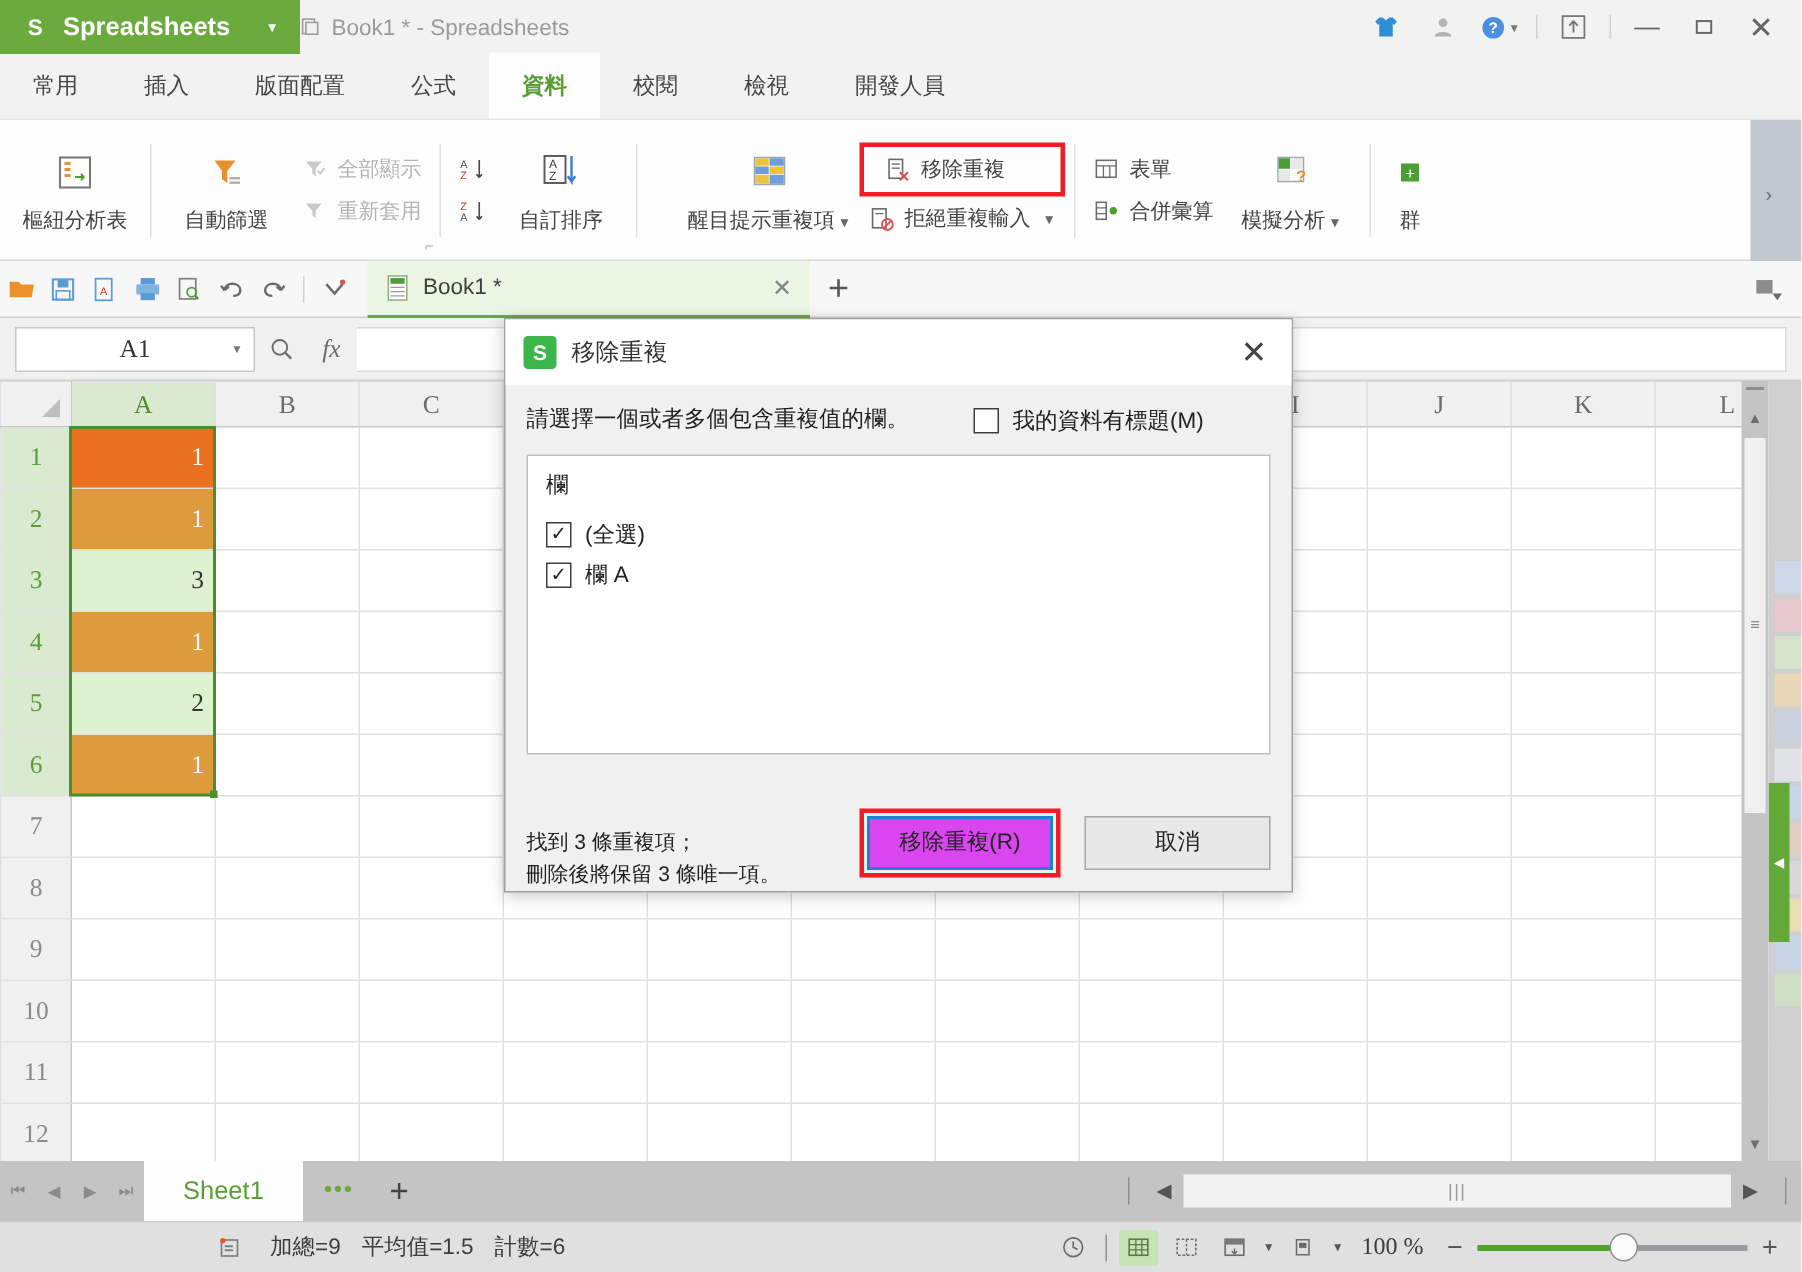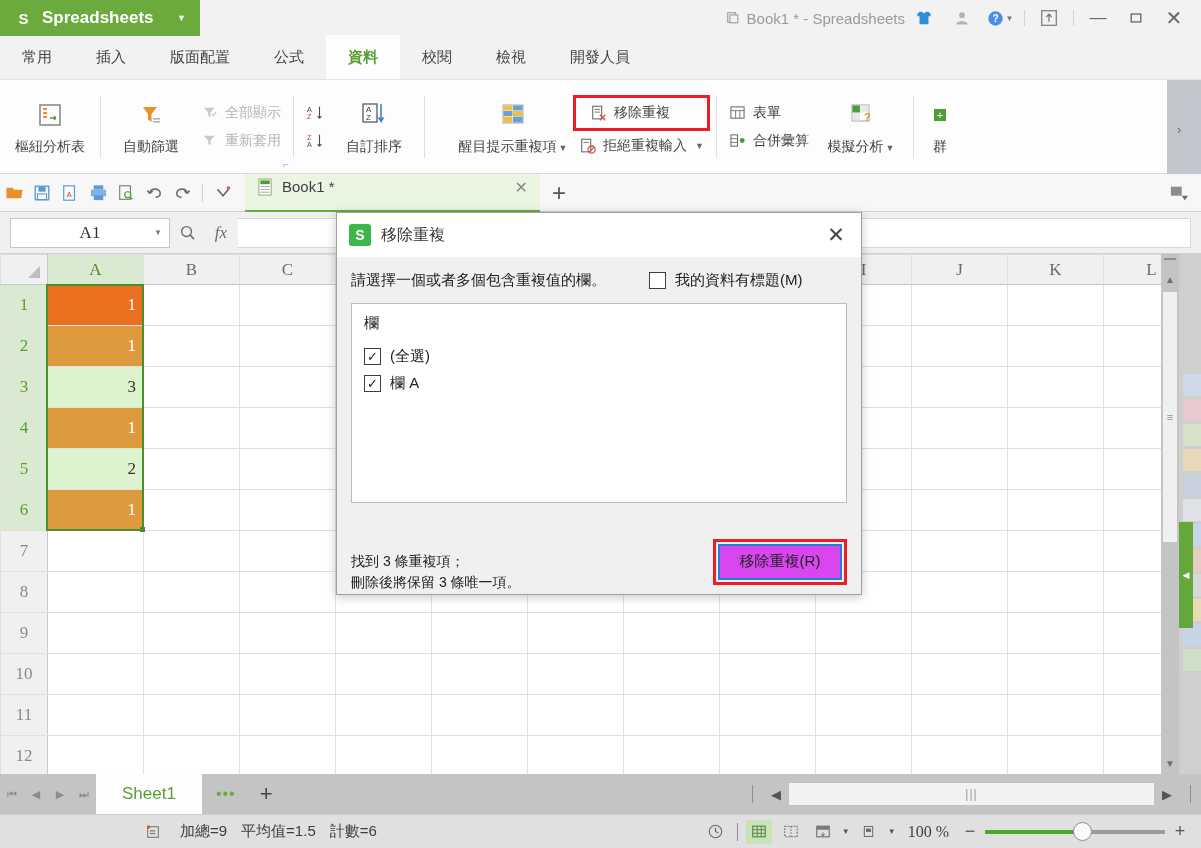--- a/index.html
+++ b/index.html
@@ -21,21 +21,21 @@
     width: 200px; background: #6bab3e; color: #fff;
     display: flex; align-items: center; gap: 9px; padding-left: 14px;
     font-size: 17px; font-weight: bold;
   }
   .brand-logo {
     width: 19px; height: 19px; display: flex; align-items: center;
     justify-content: center; font-size: 15px; font-weight: bold;
   }
   .brand-caret { margin-left: auto; margin-right: 14px; font-size: 9px; opacity: .95; }
   .title-center {
-    flex: 1; display: flex; align-items: center; justify-content: flex-end;
+    flex: 1; display: flex; align-items: center; justify-content: flex-start;
     gap: 7px; color: #9a9a9a; font-size: 15px;
   }
   .doc-ico { width: 14px; height: 14px; }
   .title-right { display: flex; align-items: center; gap: 0px; padding-right: 8px; }
   .tb-btn {
     width: 38px; height: 36px; display: flex; align-items: center;
     justify-content: center; color: #666;
   }
   .tb-sep { width: 1px; height: 16px; background: #d2d2d2; margin: 0 5px; }
 
@@ -80,21 +80,21 @@
   
   .qastrip {
     position: absolute; left: 0; top: 174px; width: 1201px; height: 38px;
     background: #f7f7f7; display: flex; align-items: center;
     border-bottom: 1px solid #d2d2d2;
   }
   .qa-btn { width: 28px; height: 28px; display: flex; align-items: center; justify-content: center; }
   .qa-sep { width: 1px; height: 18px; background: #d2d2d2; margin: 0 6px; }
   .filetab {
     margin-left: 8px; height: 38px; min-width: 295px; background: #eaf5e2;
-    border-bottom: 2px solid #6bab3e; display: flex; align-items: flex-start;
+    border-bottom: 2px solid #6bab3e; display: flex; align-items: center;
     gap: 8px; padding: 4px 12px; font-size: 15px; color: #3f3f3f;
   }
   .filetab .x { margin-left: auto; color: #888; font-size: 16px; }
   .newtab { width: 38px; height: 38px; display:flex; align-items:center; justify-content:center; font-size: 24px; color: #555; }
   .qa-right { margin-left: auto; padding-right: 8px; display:flex; align-items:center; }
 
   
   .formulabar {
     position: absolute; left: 0; top: 212px; width: 1201px; height: 42px;
     background: #f0f0f0; display: flex; align-items: center;
@@ -923,17 +923,18 @@
 
     <div class="dlg-footer">
       <div class="footer-text">
         <div>找到 3 條重複項；</div>
         <div>刪除後將保留 3 條唯一項。</div>
       </div>
       <div class="btn-area">
         <span class="btn-outer-red">
           <span class="btn primary">移除重複(R)</span>
         </span>
+        <span class="btn">取消</span>
       </div>
     </div>
   </div>
 
 </div>
 
 </body></html>

